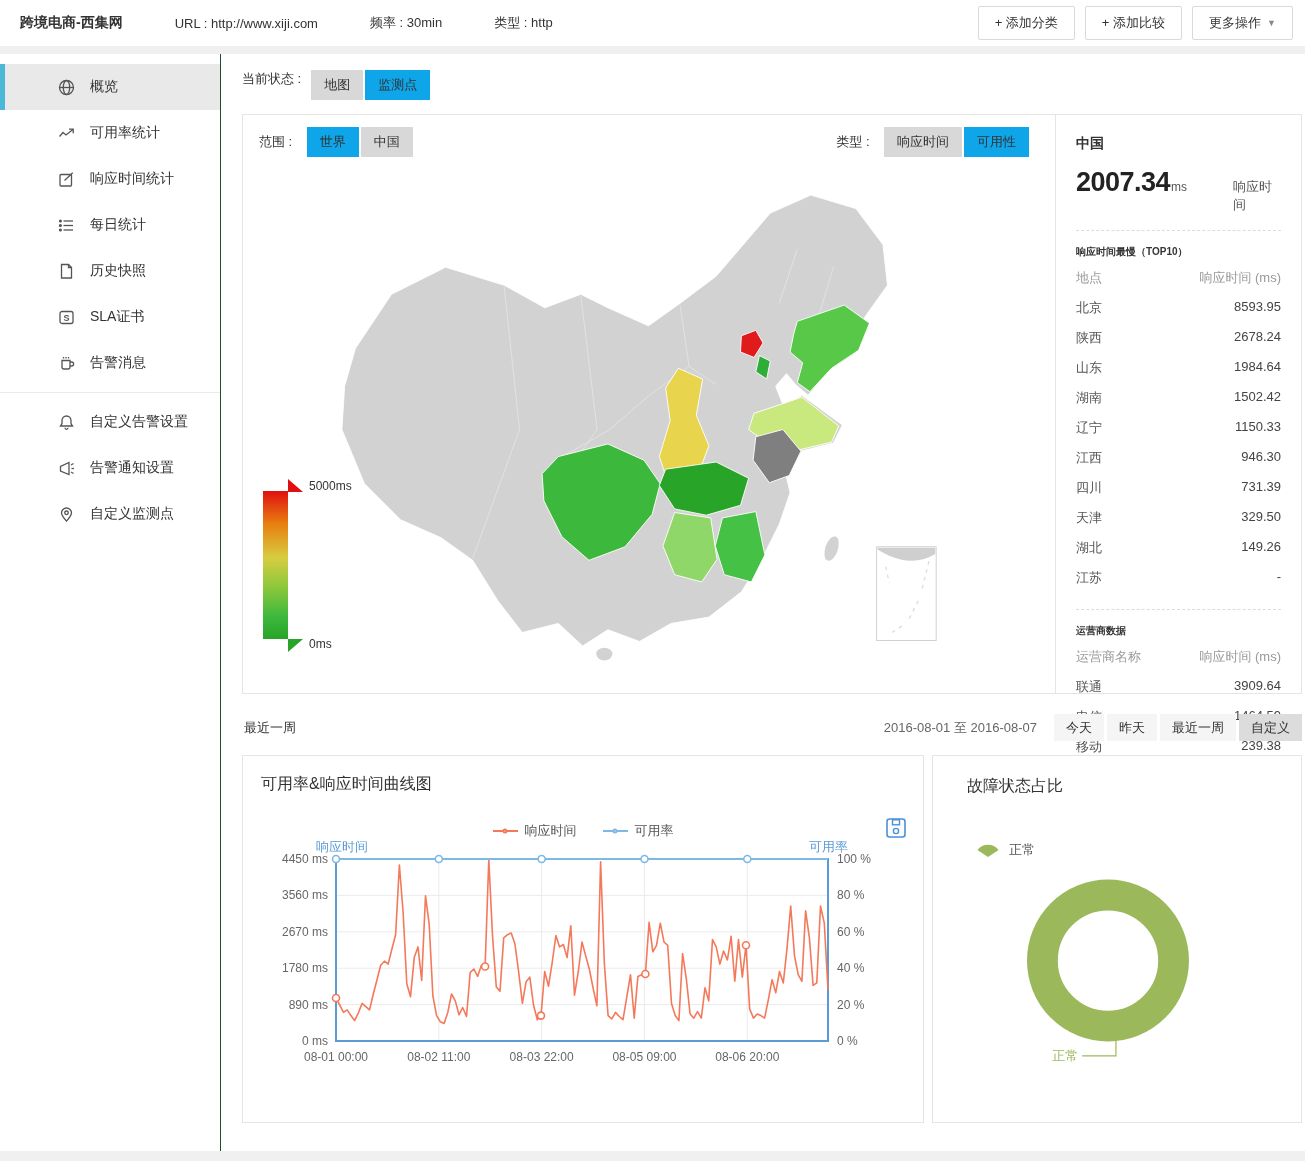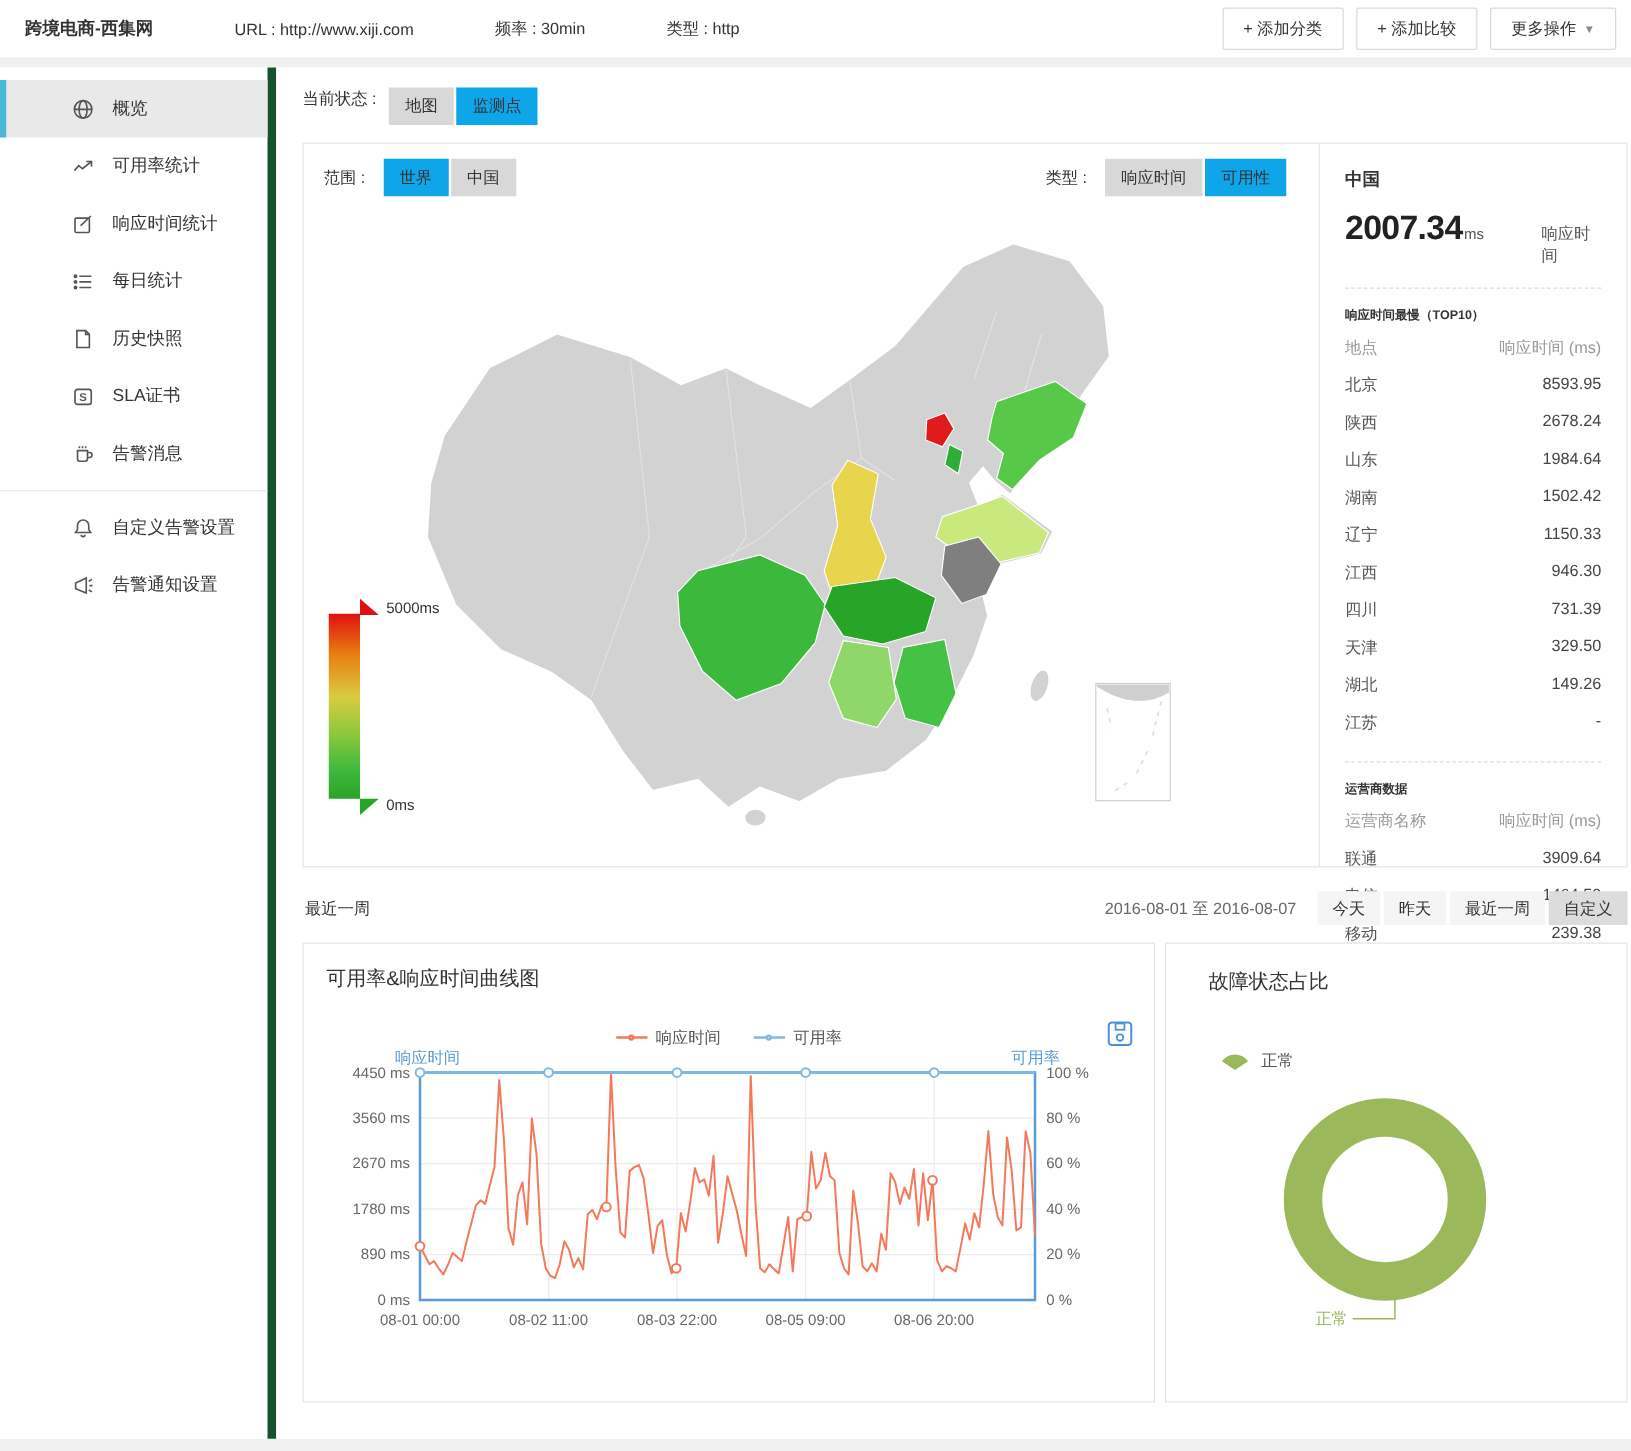--- a/index.html
+++ b/index.html
@@ -2,30 +2,30 @@
 <html><head>
 <meta charset="utf-8">
 <style>
   * { margin:0; padding:0; box-sizing:border-box; }
   html,body { width:1305px; font-family:"Liberation Sans","DejaVu Sans",sans-serif; background:#f0f0f0; color:#333; }
   body { height:1161px; overflow:hidden; }
 
   
   .top-header { height:46px; background:#fff; display:flex; align-items:center; padding:0 12px 0 20px; }
   .th-title { font-size:14px; font-weight:bold; color:#333; }
-  .th-meta { font-size:13px; color:#333; margin-left:65px; }
+  .th-meta { font-size:13px; color:#333; margin-left:52px; }
   .th-spacer { flex:1; }
   .th-btn { border:1px solid #d9d9d9; background:#fff; border-radius:2px; font-size:13px; color:#333;
             padding:7px 16px; margin-left:10px; cursor:pointer; display:inline-flex; align-items:center; gap:6px; }
   .th-btn .caret { font-size:9px; color:#888; }
   .gray-strip { height:8px; background:#f0f0f0; }
 
   
   .body-row { display:flex; background:#fff; height:1097px; }
-  aside.sidebar { width:221px; border-right:7px solid #14532d; padding-top:10px; background:#fff; flex:none; }
+  aside.sidebar { width:221px; border-right:1px solid #14532d; padding-top:10px; background:#fff; flex:none; }
   .side-item { position:relative; display:flex; align-items:center; gap:15px; padding:14px 0 14px 58px;
                font-size:14px; color:#333; cursor:pointer; }
   .side-item.active { background:#e9e9e9; }
   .side-item.active::before { content:""; position:absolute; left:0; top:0; bottom:0; width:5px; background:#4bb8d8; }
   .side-item svg { flex:none; }
   .side-divider { border-top:1px solid #ebebeb; margin:6px 0; }
 
   main.content { flex:1; padding:14px 15px 0 21px; background:#fff; }
 
   
@@ -178,20 +178,27 @@
         <span>自定义告警设置</span>
       </div>
       <div class="side-item">
         <svg width="17" height="17" viewBox="0 0 17 17" fill="none" stroke="#555" stroke-width="1.3">
           <path d="M2.5,6.5 v4.5 l8.5,3.5 v-12 z"></path>
           <line x1="13" y1="5" x2="15.5" y2="3.5"></line>
           <line x1="13.5" y1="8.5" x2="16" y2="8.5"></line>
           <line x1="13" y1="12" x2="15.5" y2="13.5"></line>
         </svg>
         <span>告警通知设置</span>
+      </div>
+      <div class="side-item">
+        <svg width="17" height="17" viewBox="0 0 17 17" fill="none" stroke="#555" stroke-width="1.3">
+          <path d="M8.5,15.2 c-3,-3.5 -5,-6 -5,-8.2 a5,5 0 0 1 10,0 c0,2.2 -2,4.7 -5,8.2 z"></path>
+          <circle cx="8.5" cy="6.8" r="1.8"></circle>
+        </svg>
+        <span>自定义监测点</span>
       </div>
     </aside>
 
   <main class="content">
 
     <div class="status-row">
       <span class="row-label">当前状态 :</span>
       <span id="status-options"><span class="pill active">地图</span><span class="pill">监测点</span></span>
     </div>
 

